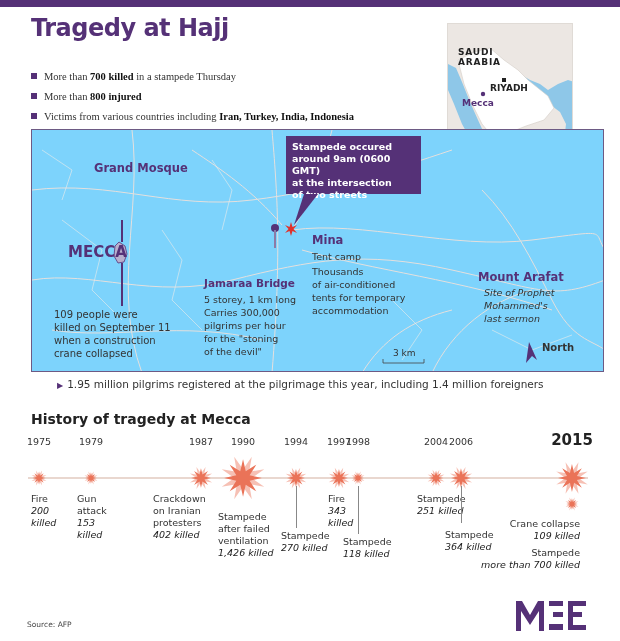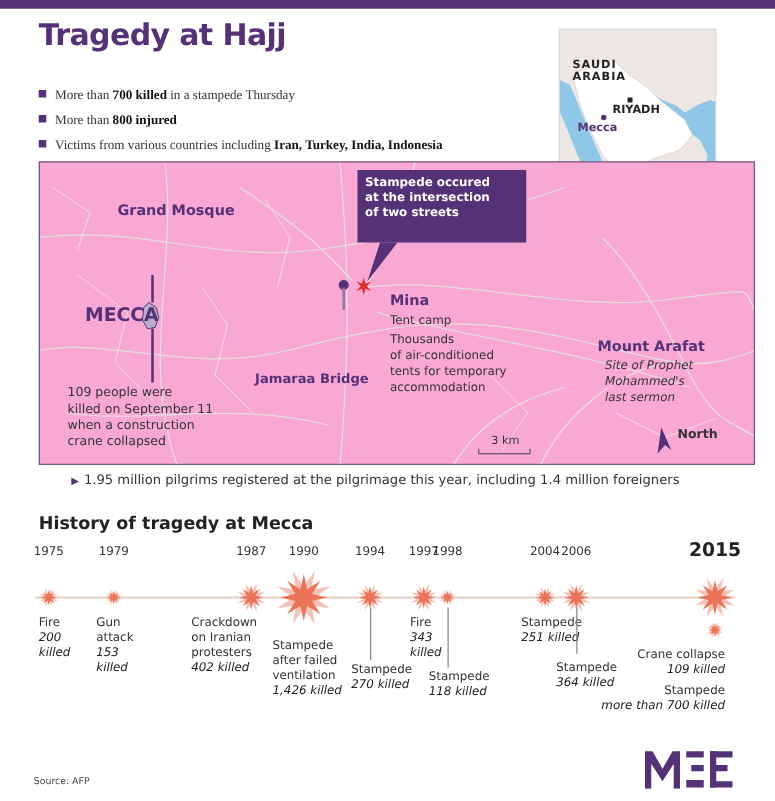--- a/index.html
+++ b/index.html
@@ -10,21 +10,21 @@
   .bullets { position: absolute; left: 31px; top: 67px; }
   .bullet { font-size: 10.5px; line-height: 20px; color: #333; white-space: nowrap; font-family: Liberation Serif, serif; }
   .bullet .sq { display: inline-block; width: 6px; height: 6px; background: #553177; margin-right: 7px; vertical-align: 1px; }
   .bullet b { color: #111; }
 
   .inset { position: absolute; left: 447px; top: 23px; width: 126px; height: 118px; background: #e5e5e5; overflow: hidden; border: 1px solid #e0dbd6; }
   .inset svg { position: absolute; left: 0; top: 0; }
   .inset-label { position: absolute; font-size: 9px; font-weight: bold; color: #222; letter-spacing: 0.8px; line-height: 10px; }
   .inset-mecca { position: absolute; font-size: 9px; font-weight: bold; color: #553177; }
 
-  .mapbox { position: absolute; left: 31px; top: 129px; width: 573px; height: 243px; border: 1.5px solid #6d5a84; background: #f9a8d4; overflow: hidden; }
+  .mapbox { position: absolute; left: 31px; top: 129px; width: 573px; height: 243px; border: 1.5px solid #6d5a84; background: #7dd3fc; overflow: hidden; }
   .mapbox svg.roads { position: absolute; left: 0; top: 0; }
   .lbl { position: absolute; white-space: nowrap; }
   .lbl-h { font-size: 11.5px; font-weight: bold; color: #553177; }
   .lbl-i { font-size: 9.5px; font-style: italic; color: #333; line-height: 13px; }
   .lbl-n { font-size: 9.5px; color: #333; line-height: 13px; }
   .mecca { font-size: 15px; font-weight: bold; color: #553177; }
   .callout { position: absolute; left: 254px; top: 6px; width: 135px; height: 58px; background: #553177; color: #fff; font-size: 9.5px; font-weight: bold; line-height: 12px; padding: 5px 6px; }
   .vline { position: absolute; width: 2px; background: #553177; }
   .scale { position: absolute; left: 350px; top: 227px; font-size: 9px; color: #333; }
   .north { position: absolute; left: 510px; top: 212px; font-size: 10px; font-weight: bold; color: #333; }
@@ -96,20 +96,21 @@
       <path d="M130 100 L150 130 L140 170 L170 200"></path>
       <path d="M180 30 L200 60 L190 100"></path>
       <path d="M360 170 L390 200 L370 230"></path>
       <path d="M460 200 L500 220 L540 205"></path>
       <path d="M10 20 L40 40 L30 70"></path>
     </g>
   </svg>
 
   <div class="callout">
     <div>Stampede occured</div>
+      <div>around 9am (0600 GMT)</div>
       <div>at the intersection</div>
       <div>of two streets</div>
   </div>
   <svg style="position:absolute;left:0;top:0;" width="573" height="243">
     <polygon points="272,64 286,64 262,95" fill="#553177"></polygon>
     <g transform="translate(259,99)" fill="#e0302a">
       <polygon points="0,-7 1.5,-2 6,-4 2.5,0 6,4 1.5,2 0,7 -1.5,2 -6,4 -2.5,0 -6,-4 -1.5,-2"></polygon>
     </g>
     <circle cx="243" cy="98" r="4" fill="#553177"></circle>
     <path d="M87 112 L93 116 L95 124 L92 132 L86 133 L82 126 L83 116 Z" fill="#b9afcc" stroke="#553177" stroke-width="0.8"></path>
@@ -121,21 +122,28 @@
   <div class="vline" style="left:242px;top:100px;height:18px;width:1.5px;background:#8c7aa6;"></div>
 
   <div class="lbl lbl-h" style="left:62px;top:31px;">Grand Mosque</div>
   <div class="lbl mecca" style="left:36px;top:113px;">MECCA</div>
   <div class="lbl lbl-n" style="left:22px;top:178px;font-size:10px;">
     <div>109 people were</div>
       <div>killed on September 11</div>
       <div>when a construction</div>
       <div>crane collapsed</div>
   </div>
-  <div class="lbl lbl-h" style="left:172px;top:147px;font-size:10.5px;margin-top:20px;">Jamaraa Bridge</div>
+  <div class="lbl lbl-h" style="left:172px;top:147px;font-size:10.5px;">Jamaraa Bridge</div>
+  <div class="lbl lbl-n" style="left:172px;top:163px;">
+    <div>5 storey, 1 km long</div>
+      <div>Carries 300,000</div>
+      <div>pilgrims per hour</div>
+      <div>for the "stoning</div>
+      <div>of the devil"</div>
+  </div>
   <div class="lbl lbl-h" style="left:280px;top:103px;">Mina</div>
   <div class="lbl lbl-n" style="left:280px;top:120px;">
     <div style="margin-bottom:2px;">Tent camp</div>
       <div>Thousands</div>
       <div>of air-conditioned</div>
       <div>tents for temporary</div>
       <div>accommodation</div>
   </div>
   <div class="lbl lbl-h" style="left:446px;top:140px;">Mount Arafat</div>
   <div class="lbl lbl-i" style="left:452px;top:156px;">

